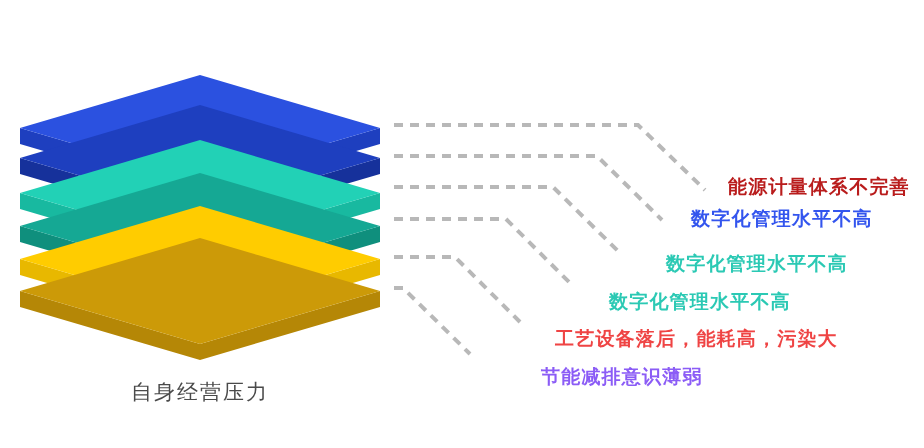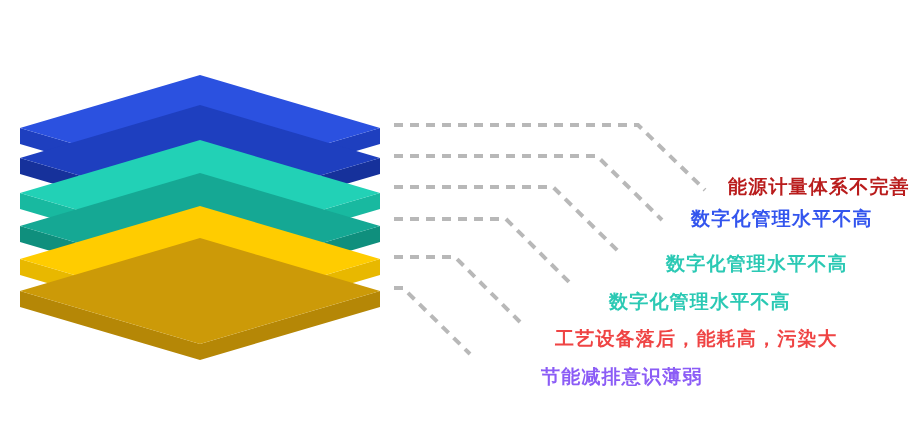--- a/index.html
+++ b/index.html
@@ -70,20 +70,21 @@
     <g id="connectors-group">
         <path d="M394,125 L638,125 L705,190" fill="none" stroke="#b8b8b8" stroke-width="4" stroke-dasharray="9 7" stroke-linecap="butt"></path>
         <path d="M394,156 L597,156 L662,220" fill="none" stroke="#b8b8b8" stroke-width="4" stroke-dasharray="9 7" stroke-linecap="butt"></path>
         <path d="M394,187 L553,187 L620,253" fill="none" stroke="#b8b8b8" stroke-width="4" stroke-dasharray="9 7" stroke-linecap="butt"></path>
         <path d="M394,219 L506,219 L572,285" fill="none" stroke="#b8b8b8" stroke-width="4" stroke-dasharray="9 7" stroke-linecap="butt"></path>
         <path d="M394,257 L455,257 L520,322" fill="none" stroke="#b8b8b8" stroke-width="4" stroke-dasharray="9 7" stroke-linecap="butt"></path>
         <path d="M394,288 L403,288 L470,354" fill="none" stroke="#b8b8b8" stroke-width="4" stroke-dasharray="9 7" stroke-linecap="butt"></path>
       </g>
   </svg>
 
+  <div class="stack-caption">自身经营压力</div>
 
   <div id="labels-layer">
       <div class="item-label" style="left: 728px; top: 177px; color: #b91c1c; text-align: right;">能源计量体系不完善</div>
       <div class="item-label" style="left: 691px; top: 209px; color: rgb(51, 85, 238);">数字化管理水平不高</div>
       <div class="item-label" style="left: 666px; top: 254px; color: rgb(43, 201, 180);">数字化管理水平不高</div>
       <div class="item-label" style="left: 609px; top: 292px; color: rgb(43, 201, 180);">数字化管理水平不高</div>
       <div class="item-label" style="left: 555px; top: 329px; color: #ef4444;">工艺设备落后，能耗高，污染大</div>
       <div class="item-label" style="left: 541px; top: 367px; color: #8b5cf6;">节能减排意识薄弱</div>
     </div>
 

